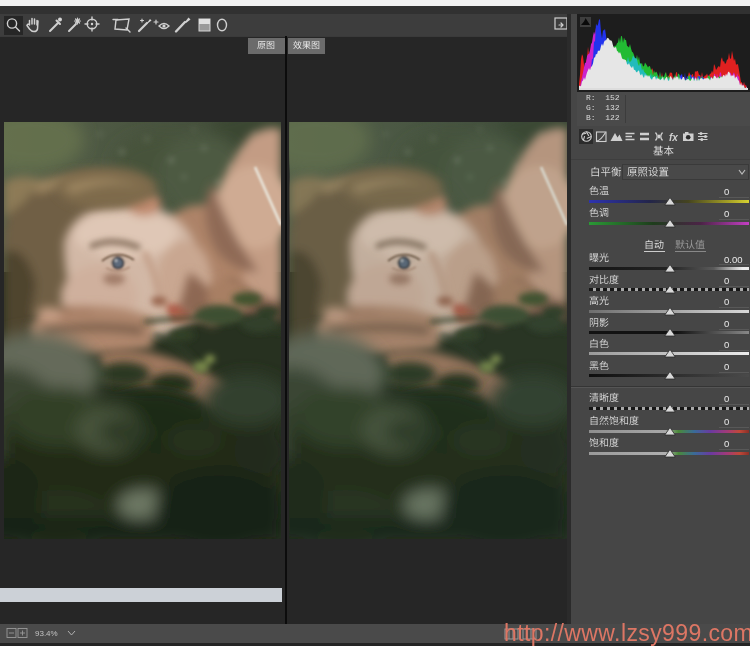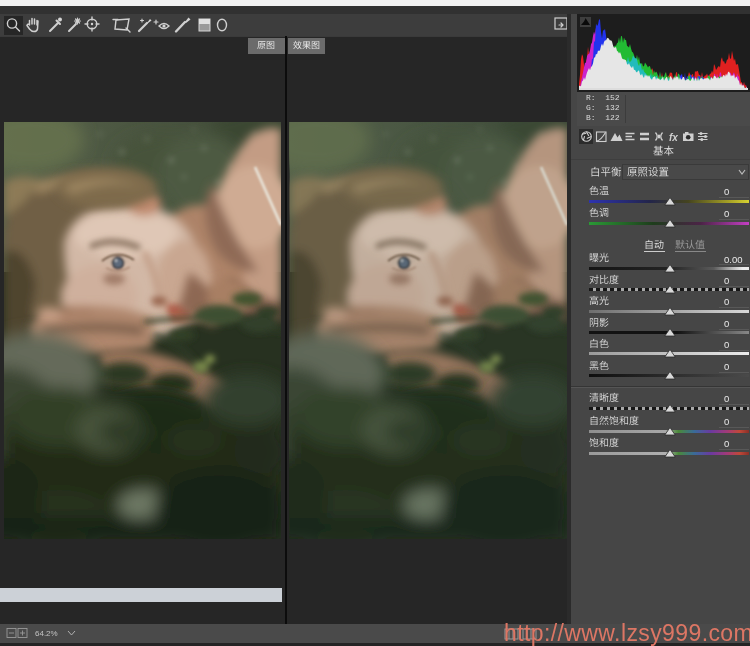--- a/index.html
+++ b/index.html
@@ -441,21 +441,21 @@
     <svg class="abs" style="left:6px;top:627px" width="80" height="13">
       <g stroke="#999" fill="none" stroke-width="0.9">
         <rect x="1" y="1.5" width="9" height="9"></rect>
         <line x1="3" y1="6" x2="8" y2="6"></line>
         <rect x="12" y="1.5" width="9" height="9"></rect>
         <line x1="14" y1="6" x2="19" y2="6"></line>
         <line x1="16.5" y1="3.5" x2="16.5" y2="8.5"></line>
         <path d="M62 4 l3.5 4 3.5 -4" stroke="#bbb"></path>
       </g>
     </svg>
-    <div class="abs" style="left:35px;top:629px;font-size:8px;color:#c2c2c2">64.2%</div>
+    <div class="abs" style="left:35px;top:629px;font-size:8px;color:#c2c2c2">93.4%</div>
     <svg class="abs" style="left:504px;top:627px" width="40" height="14">
       <g stroke="#9a9a9a" fill="none" stroke-width="1">
         <rect x="1" y="2" width="13" height="10"></rect>
         <line x1="5" y1="2" x2="5" y2="12"></line>
         <line x1="9" y1="2" x2="9" y2="12"></line>
         <rect x="19" y="2" width="13" height="10"></rect>
         <line x1="23" y1="2" x2="23" y2="12"></line>
         <line x1="27" y1="2" x2="27" y2="12"></line>
       </g>
     </svg>

